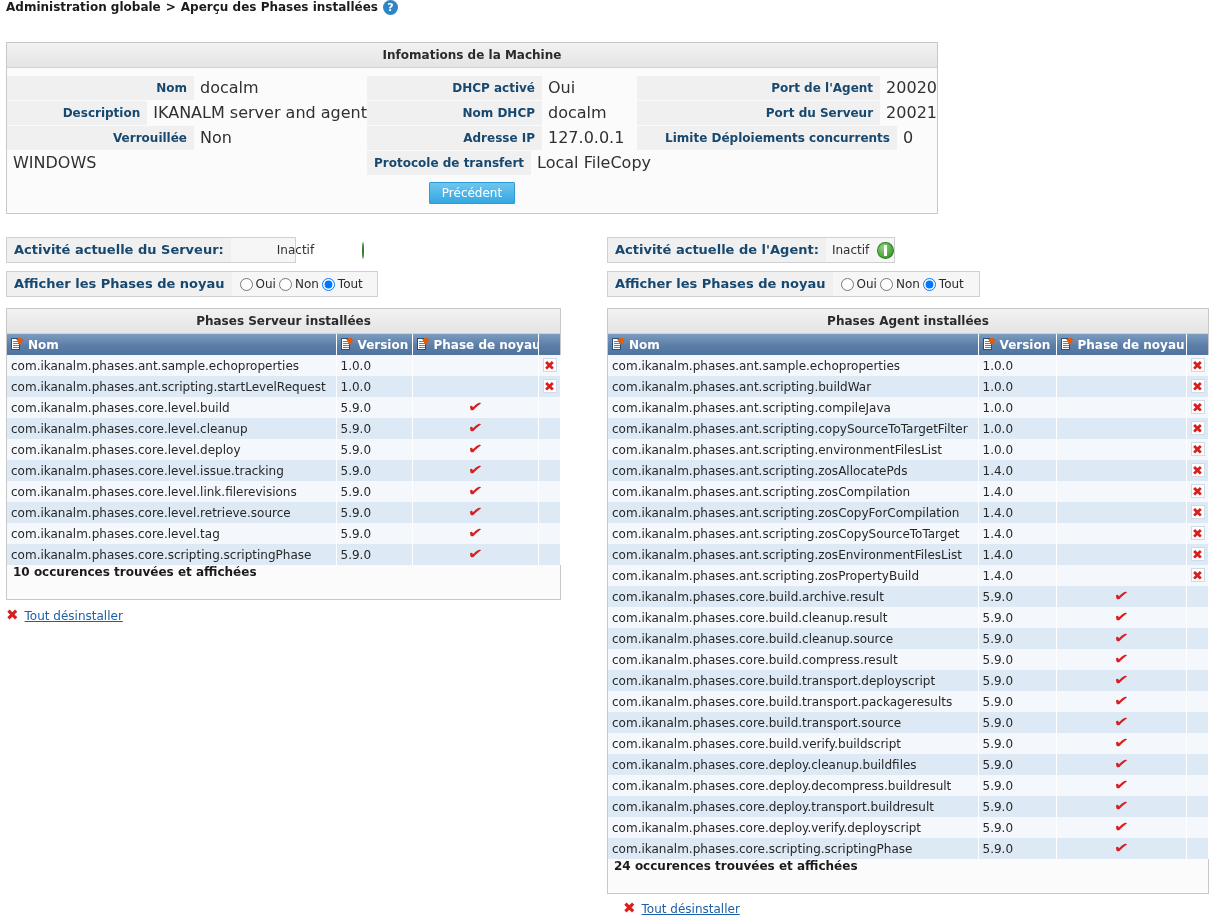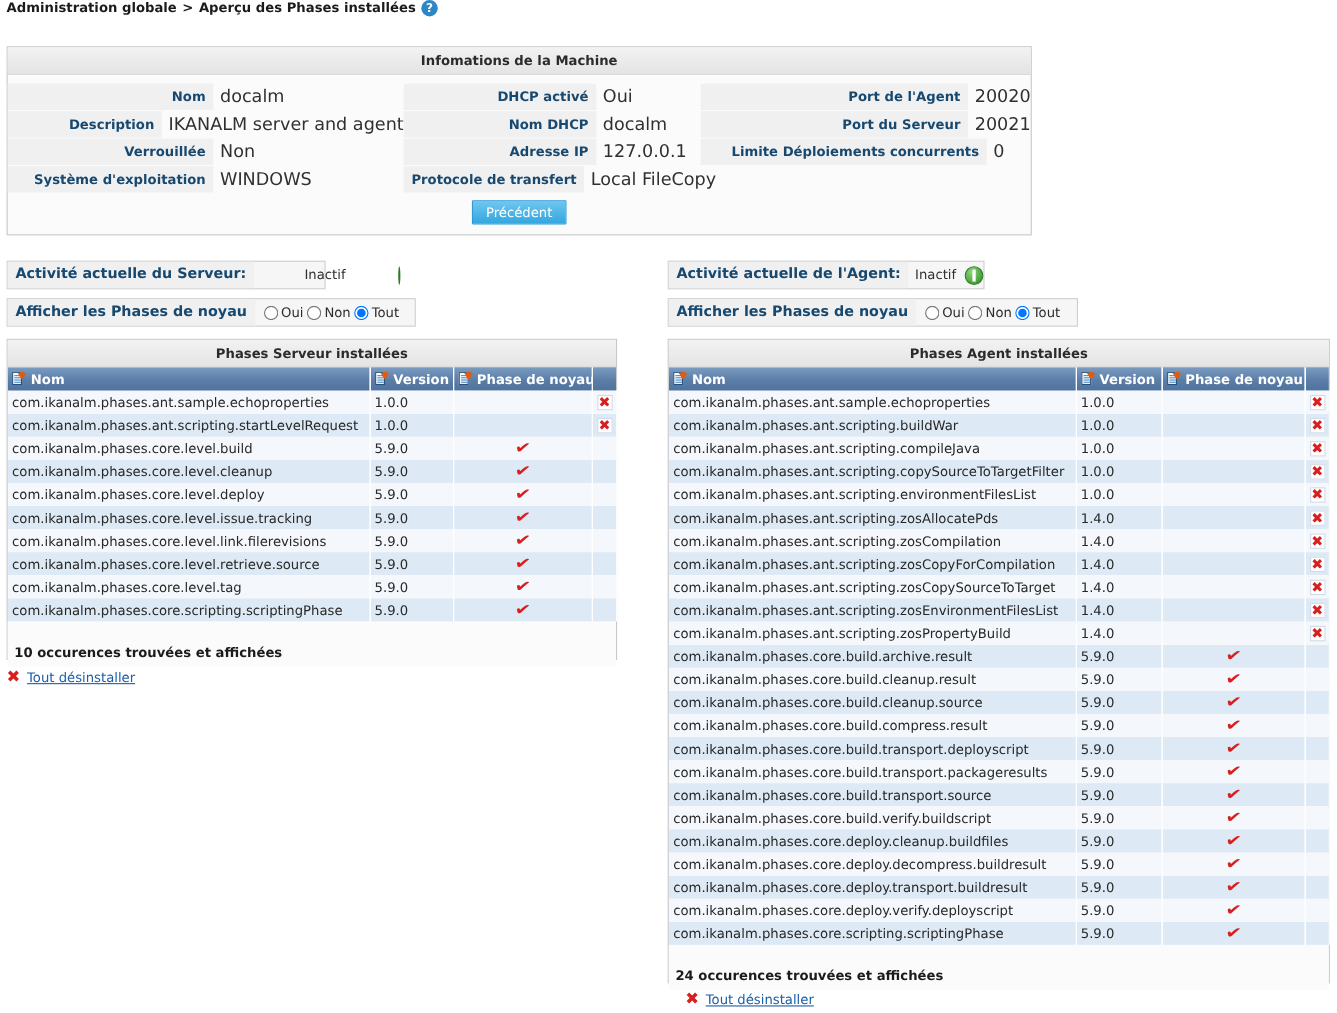--- a/index.html
+++ b/index.html
@@ -260,21 +260,21 @@
     height: 14px;
     text-align: center;
     cursor: pointer;
     box-sizing: border-box;
   }
 
   .tfooter {
     font-size: 12px;
     font-weight: bold;
     color: #1b1b1b;
-    padding: 21px 6px 6px 6px;
+    padding: 0 6px 6px 6px;
     background: #fbfbfb;
   }
 
   .uninstall-link {
     position: absolute;
     display: flex;
     align-items: center;
     gap: 6px;
     font-size: 12px;
   }
@@ -323,21 +323,20 @@
         </div>
         <div class="mrow">
           <div class="mlabel">Description</div>
           <div class="mvalue">IKANALM server and agent</div>
         </div>
         <div class="mrow">
           <div class="mlabel">Verrouillée</div>
           <div class="mvalue">Non</div>
         </div>
         <div class="mrow">
-          <div class="mlabel">Système d'exploitation</div>
           <div class="mvalue">WINDOWS</div>
         </div>
       </div>
 
       <div class="mcol mcol-2">
         <div class="mrow">
           <div class="mlabel">DHCP activé</div>
           <div class="mvalue">Oui</div>
         </div>
         <div class="mrow">

